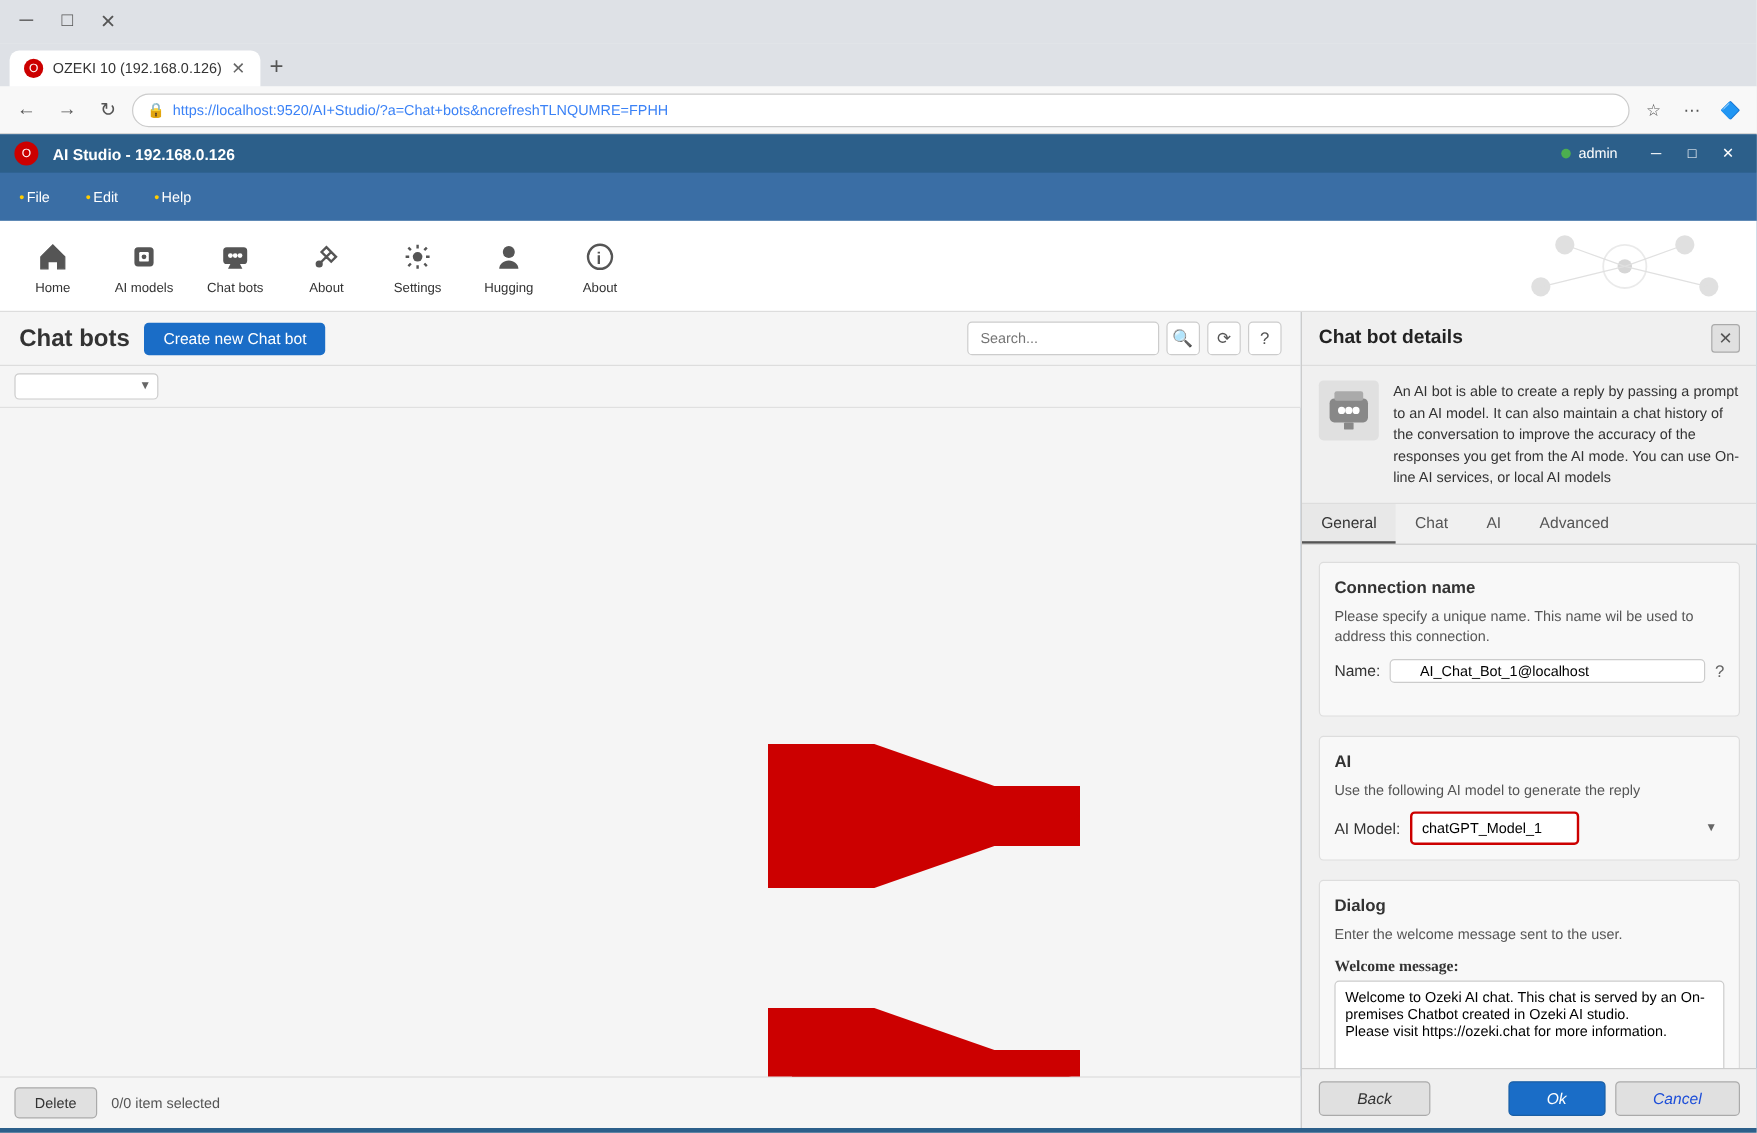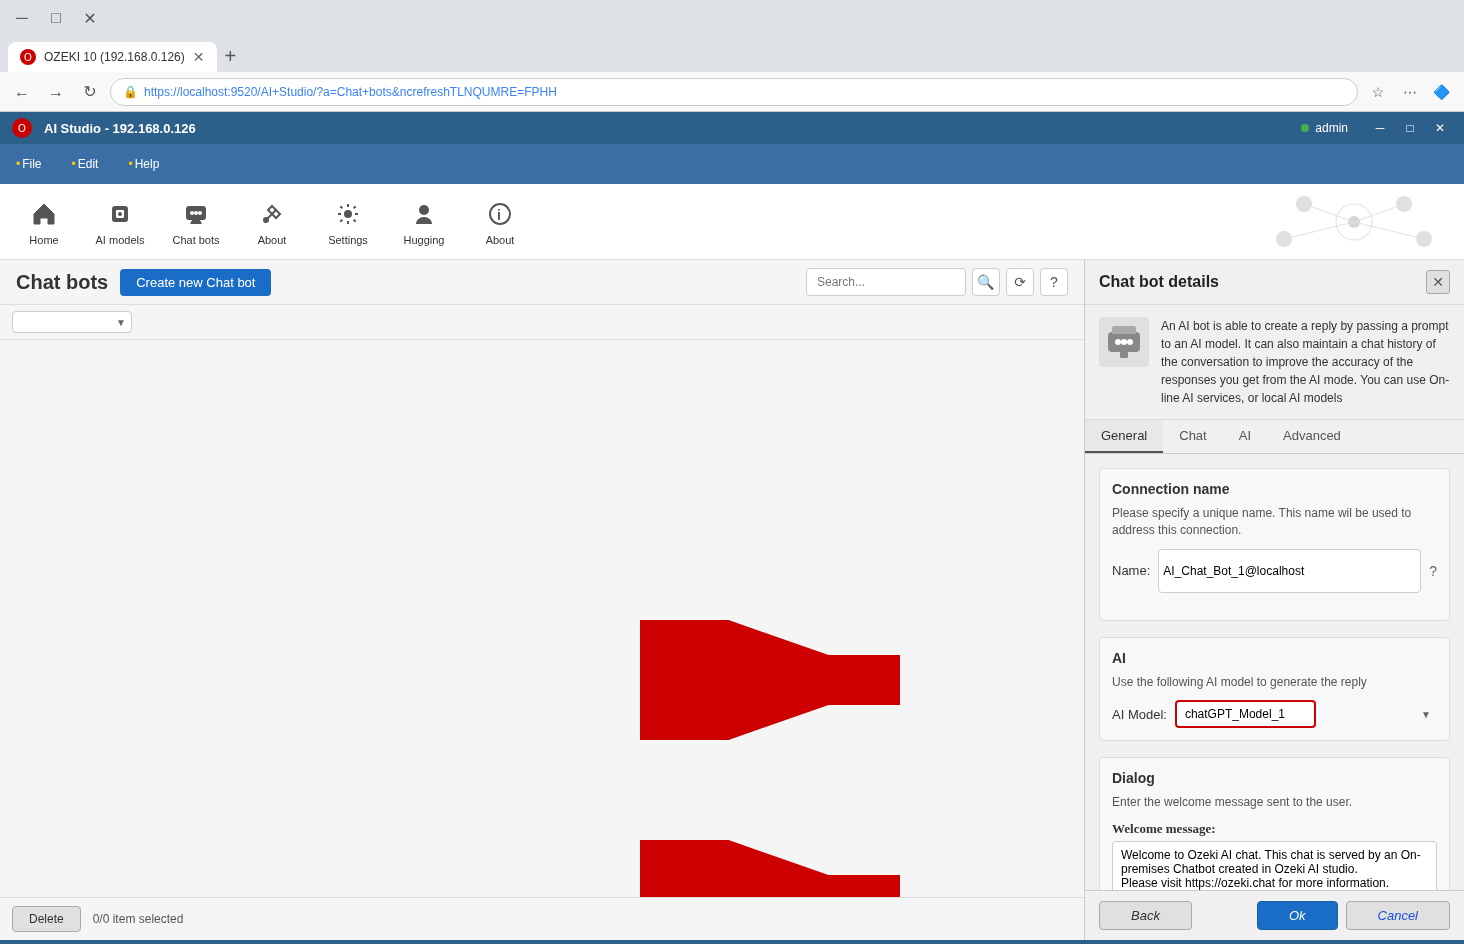--- a/index.html
+++ b/index.html
@@ -390,23 +390,23 @@
     .form-label {
       font-size: 13px;
       color: #333;
       font-weight: 500;
       white-space: nowrap;
     }
     .form-input {
       flex: 1;
       border: 1px solid #ccc;
       border-radius: 4px;
-      padding: 4px 4px;
-      font-size: 12px;
-      height: 44px;
+      padding: 4px 24px;
+      font-size: 12px;
+      height: 20px;
       background: #fff;
     }
     .form-help {
       font-size: 14px;
       color: #666;
       cursor: pointer;
     }
     .ai-model-row {
       display: flex;
       align-items: center;

